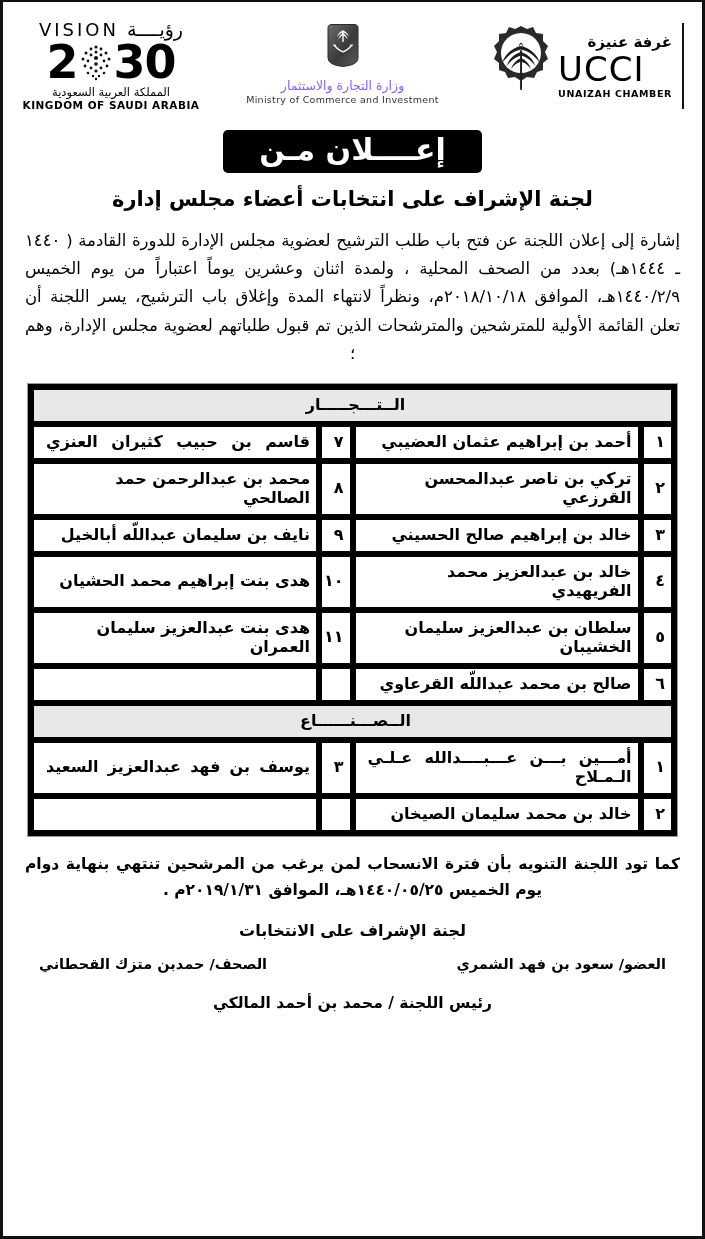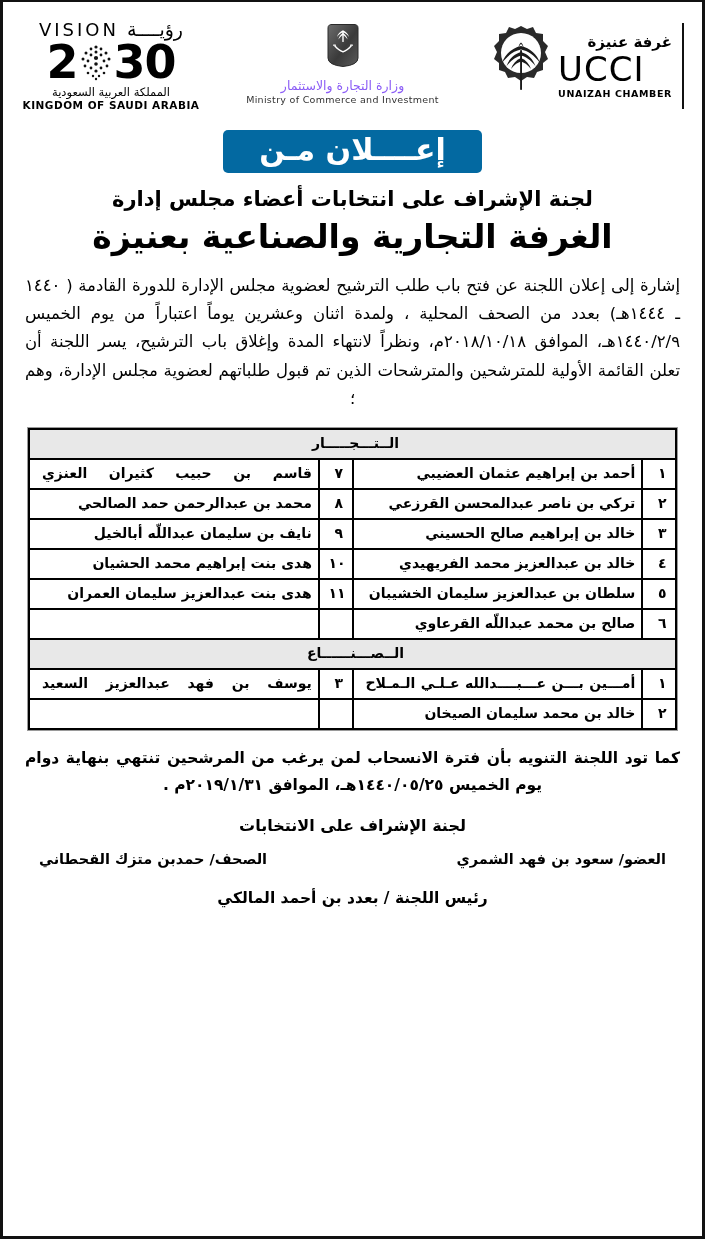--- a/index.html
+++ b/index.html
@@ -88,21 +88,21 @@
   }
   .ucci-ar { font-size: 15px; font-weight: 600; direction: rtl; align-self: flex-end; }
   .ucci-abbr { font-size: 34px; font-weight: 400; letter-spacing: 1px; line-height: 1; margin-top: 1px; }
   .ucci-en { font-size: 9.5px; font-weight: 700; letter-spacing: 0.6px; margin-top: 2px; }
   .ucci-mark { width: 74px; height: 92px; }
 
   
   .banner-wrap { text-align: center; margin-top: 6px; }
   .banner {
     display: inline-block;
-    background: #0369a1;
+    background: #000000;
     color: #ffffff;
     font-size: 30px;
     font-weight: 700;
     letter-spacing: 1px;
     padding: 4px 36px 7px 36px;
     border-radius: 5px;
     line-height: 1.05;
   }
 
   .subtitle {
@@ -133,23 +133,23 @@
   .body-text p { margin: 0; }
 
   
   .tbl-wrap { margin: 14px 24px 0 24px; border: 1px solid #9a9a9a; }
   table.cand {
     width: 100%;
     border-collapse: collapse;
     table-layout: fixed;
   }
   table.cand td, table.cand th {
-    border: 2px solid #000000;
+    border: 6px solid #000000;
     padding: 5px 6px 7px 12px;
-    font-size: 14px;
+    font-size: 16px;
     font-weight: 700;
     vertical-align: middle;
     height: 29px;
   }
   td.sec-head, th.sec-head {
     background: #e8e8e8;
     text-align: center;
     font-size: 20px;
     font-weight: 700;
     letter-spacing: 1px;
@@ -304,21 +304,20 @@
         <div class="ucci-en">UNAIZAH CHAMBER</div>
       </div>
     </div>
   </div>
 
   <div class="banner-wrap">
     <div class="banner">إعــــلان مـن</div>
   </div>
 
   <div class="subtitle">لجنة الإشراف على انتخابات أعضاء مجلس إدارة</div>
-  <div class="maintitle">الغرفة التجارية والصناعية بعنيزة</div>
 
   <div class="body-text">
     <p>إشارة إلى إعلان اللجنة عن فتح باب طلب الترشيح لعضوية مجلس الإدارة للدورة القادمة ( ١٤٤٠ ـ ١٤٤٤هـ) بعدد من الصحف المحلية ، ولمدة اثنان وعشرين يوماً اعتباراً من يوم الخميس  ١٤٤٠/٢/٩هـ، الموافق ٢٠١٨/١٠/١٨م، ونظراً لانتهاء المدة وإغلاق باب الترشيح، يسر اللجنة أن تعلن القائمة الأولية للمترشحين والمترشحات الذين تم قبول طلباتهم لعضوية مجلس الإدارة، وهم ؛</p>
   </div>
 
   <div class="tbl-wrap">
     <table class="cand">
       <colgroup>
         <col style="width:30px">
         <col style="width:258px">
@@ -399,15 +398,15 @@
     <p class="second">كما تود اللجنة التنويه بأن فترة الانسحاب لمن يرغب من المرشحين تنتهي بنهاية دوام يوم الخميس ١٤٤٠/٠٥/٢٥هـ، الموافق ٢٠١٩/١/٣١م .</p>
   </div>
 
   <div class="sig-title">لجنة الإشراف على الانتخابات</div>
 
   <div class="sig-row">
     <div>العضو/ سعود بن فهد الشمري</div>
     <div>الصحف/ حمدبن متزك القحطاني</div>
   </div>
 
-  <div class="sig-chair">رئيس اللجنة / بعدد بن أحمد المالكي</div>
+  <div class="sig-chair">رئيس اللجنة / محمد بن أحمد المالكي</div>
 
 </div>
 
 </body></html>

